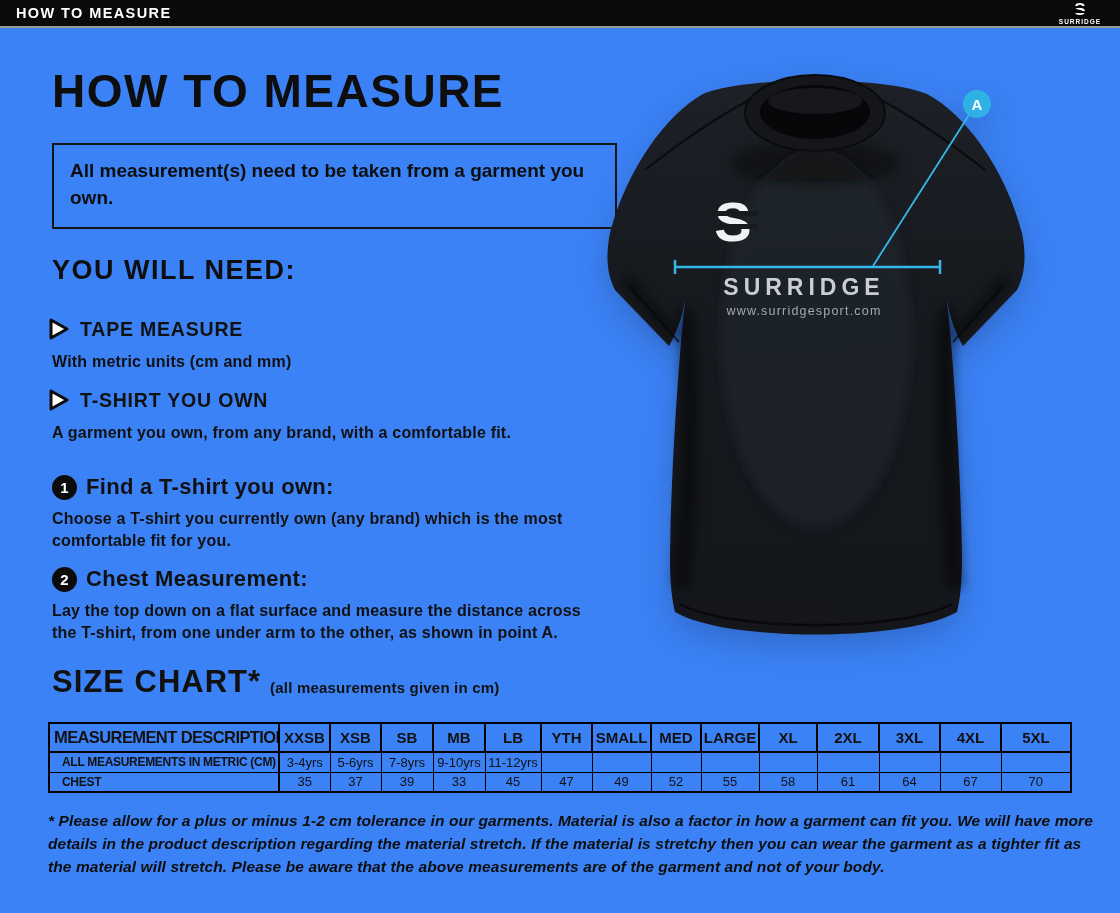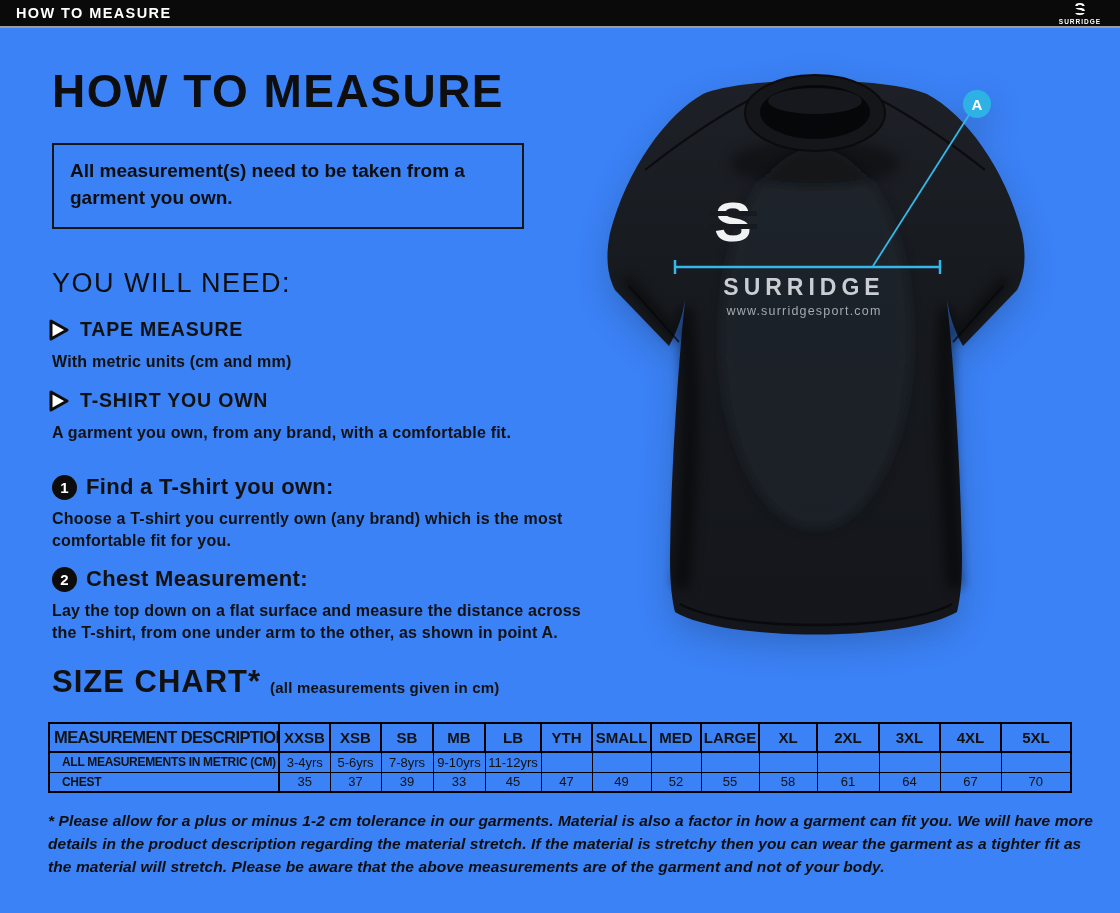--- a/index.html
+++ b/index.html
@@ -38,31 +38,31 @@
   .topbar-logo .wordmark {
     display:block; font-size:6.5px; font-weight:bold; letter-spacing:1px; margin-top:1px;
   }
 
   
   .h1 {
     position:absolute; left:52px; top:64px;
     font-size:46px; font-weight:bold; letter-spacing:1.5px; color:#0e0e0e;
   }
   .notice-box {
-    position:absolute; left:52px; top:143px; width:472px;
+    position:absolute; left:52px; top:143px; width:565px;
     border:2.5px solid #151515; padding:13px 16px 15px 16px;
     font-size:19px; font-weight:bold; line-height:1.42; color:#0e0e0e;
   }
   .ywn-heading {
-    position:absolute; left:52px; top:268px;
-    font-size:27px; font-weight:normal; letter-spacing:1.5px; color:#0e0e0e;
+    position:absolute; left:52px; top:255px;
+    font-size:27px; font-weight:bold; letter-spacing:1.5px; color:#0e0e0e;
   }
   .need-item { position:absolute; left:48px; }
   .need-item.n1 { top:318px; } .need-item.n2 { top:389px; }
-  .need-head { display:flex; align-items:center; gap:10px; }
+  .need-head { display:flex; gap:10px; }
   .need-title { font-size:19.5px; font-weight:bold; letter-spacing:0.8px; }
   .need-desc { font-size:16px; font-weight:bold; letter-spacing:0.2px; margin-top:12px; padding-left:4px; }
   .play-icon { width:22px; height:22px; flex:0 0 22px; }
 
   .step { position:absolute; left:52px; width:545px; }
   .step.s1 { top:474px; } .step.s2 { top:566px; }
   .step-head { display:flex; align-items:center; gap:9px; }
   .step-badge {
     width:25px; height:25px; border-radius:50%; background:#0c0c0c; color:#fff;
     font-size:15px; font-weight:bold; display:flex; align-items:center; justify-content:center;

